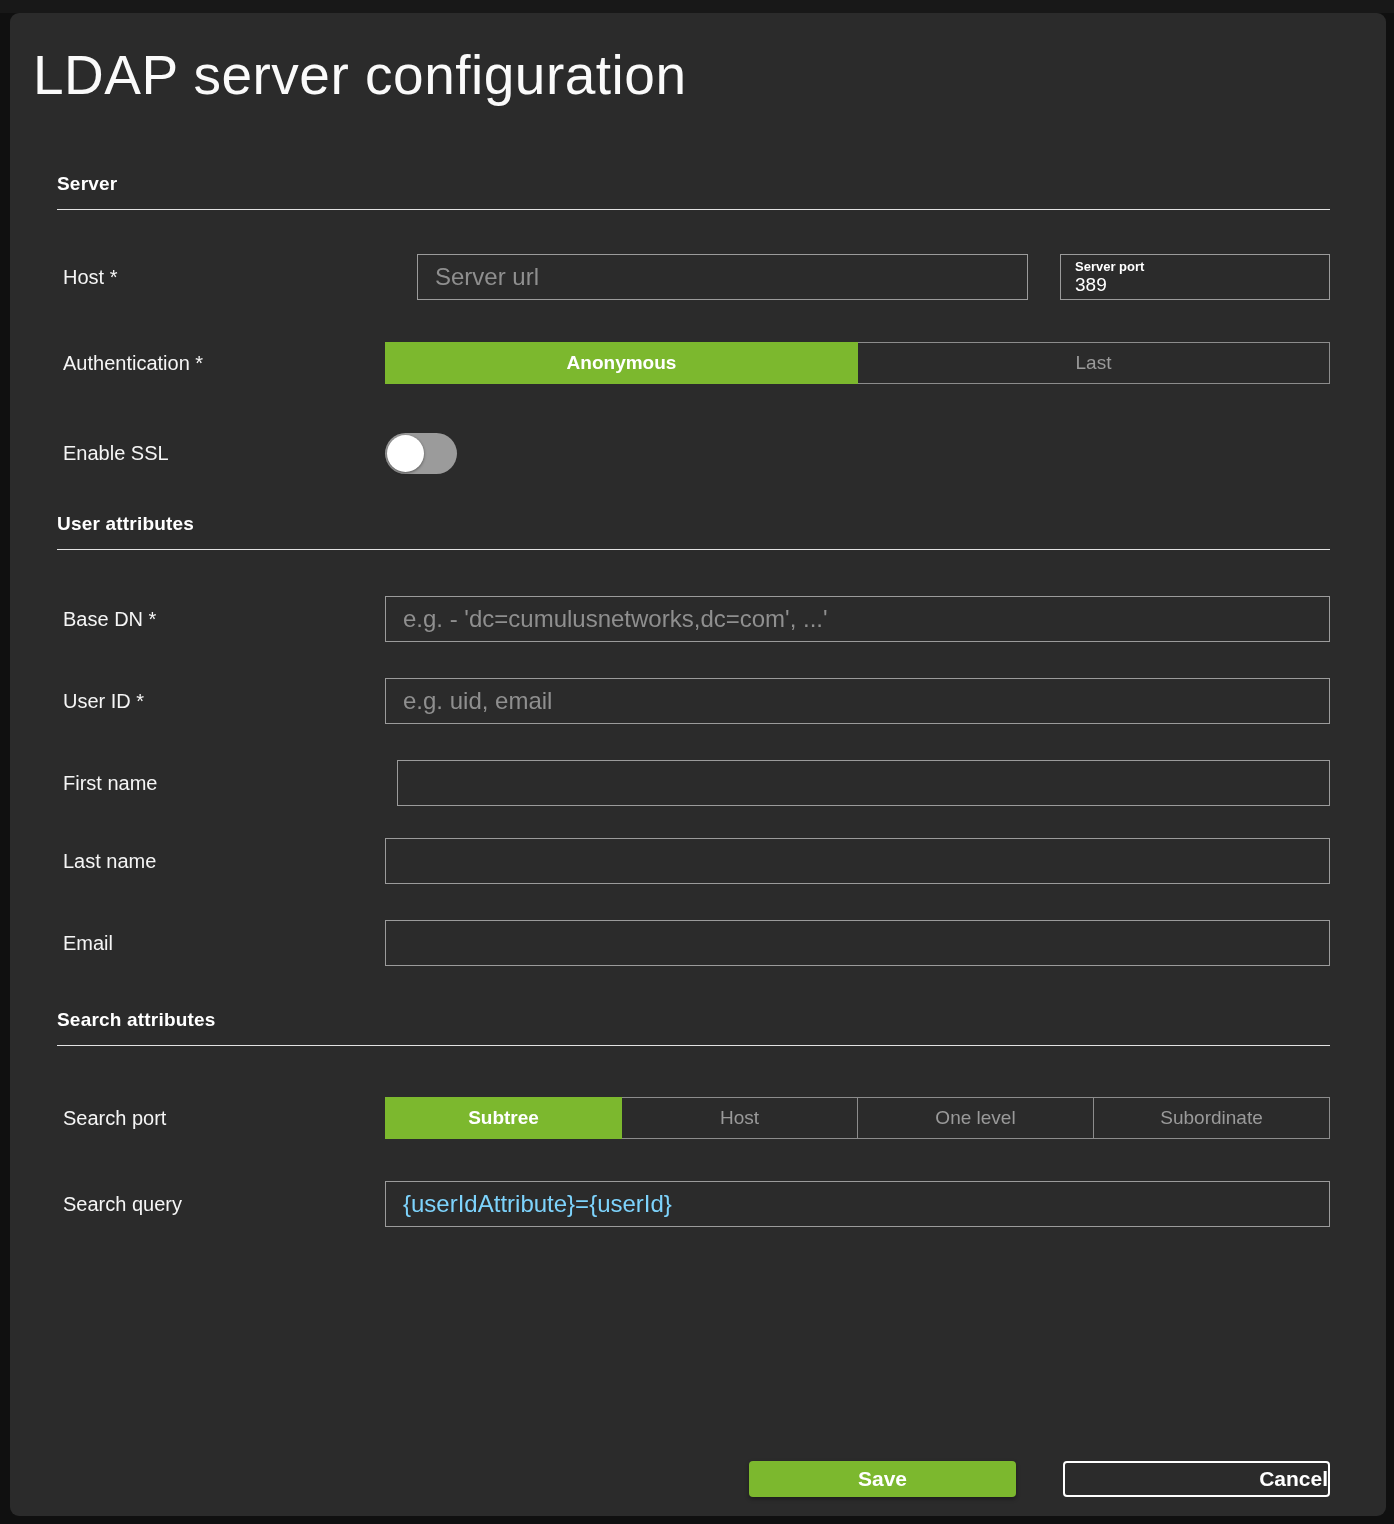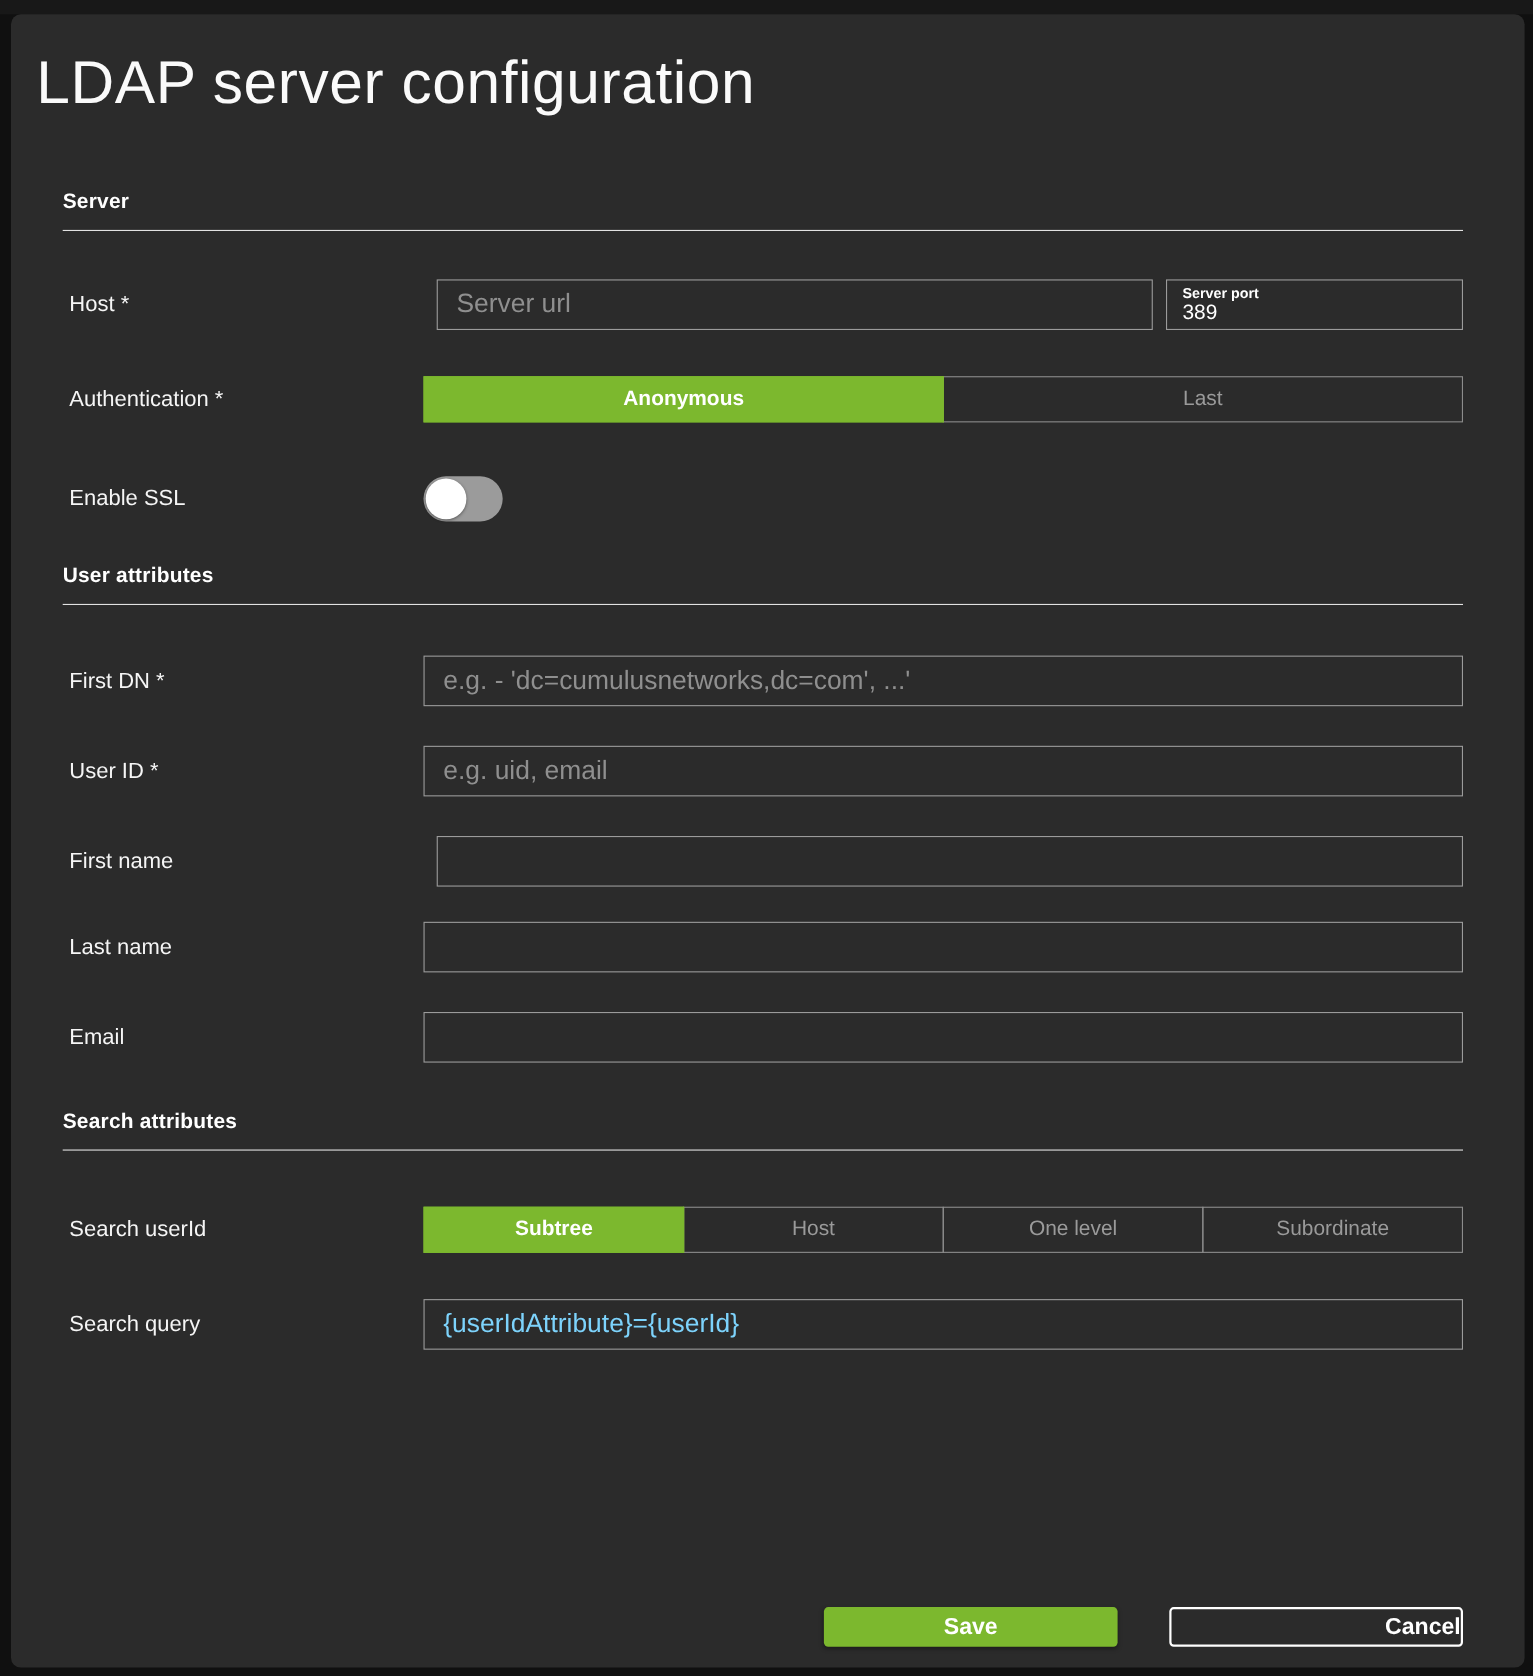--- a/index.html
+++ b/index.html
@@ -66,21 +66,21 @@
     border: 1px solid #9b9b9b;
     color: #7dd3fc;
     font-family: "Liberation Sans", sans-serif;
     font-size: 24px;
     padding: 0 17px;
     outline: none;
   }
   input.text-input::placeholder { color: #8f8f8f; opacity: 1; }
 
   
-  .host-port { gap: 12px; }
+  .host-port { gap: 32px; }
   .port-box {
     flex: 0 0 270px;
     height: 46px;
     border: 1px solid #9b9b9b;
     padding: 5px 0 0 14px;
   }
   .port-box .port-label {
     display: block;
     font-size: 13px;
     font-weight: 600;
@@ -225,21 +225,21 @@
           </div>
         </div>
       </div>
 
       <div class="sec-user">
         <h2 class="section-heading">User attributes</h2>
         <div class="rule"></div>
       </div>
 
       <div class="form-row row-basedn">
-        <div class="form-label">First DN *</div>
+        <div class="form-label">Base DN *</div>
         <div class="control">
           <input class="text-input" type="text" placeholder="e.g. - 'dc=cumulusnetworks,dc=com', ...'" style="">
         </div>
       </div>
 
       <div class="form-row row-userid">
         <div class="form-label">User ID *</div>
         <div class="control">
           <input class="text-input" type="text" placeholder="e.g. uid, email" style="">
         </div>
@@ -265,21 +265,21 @@
           <input class="text-input" type="text" style="">
         </div>
       </div>
 
       <div class="sec-search">
         <h2 class="section-heading">Search attributes</h2>
         <div class="rule"></div>
       </div>
 
       <div class="form-row row-scope">
-        <div class="form-label">Search userId</div>
+        <div class="form-label">Search port</div>
         <div class="control">
           <div class="segmented">
             <div class="segment seg-selected">Subtree</div>
             <div class="segment">Host</div>
             <div class="segment">One level</div>
             <div class="segment">Subordinate</div>
           </div>
         </div>
       </div>
 

